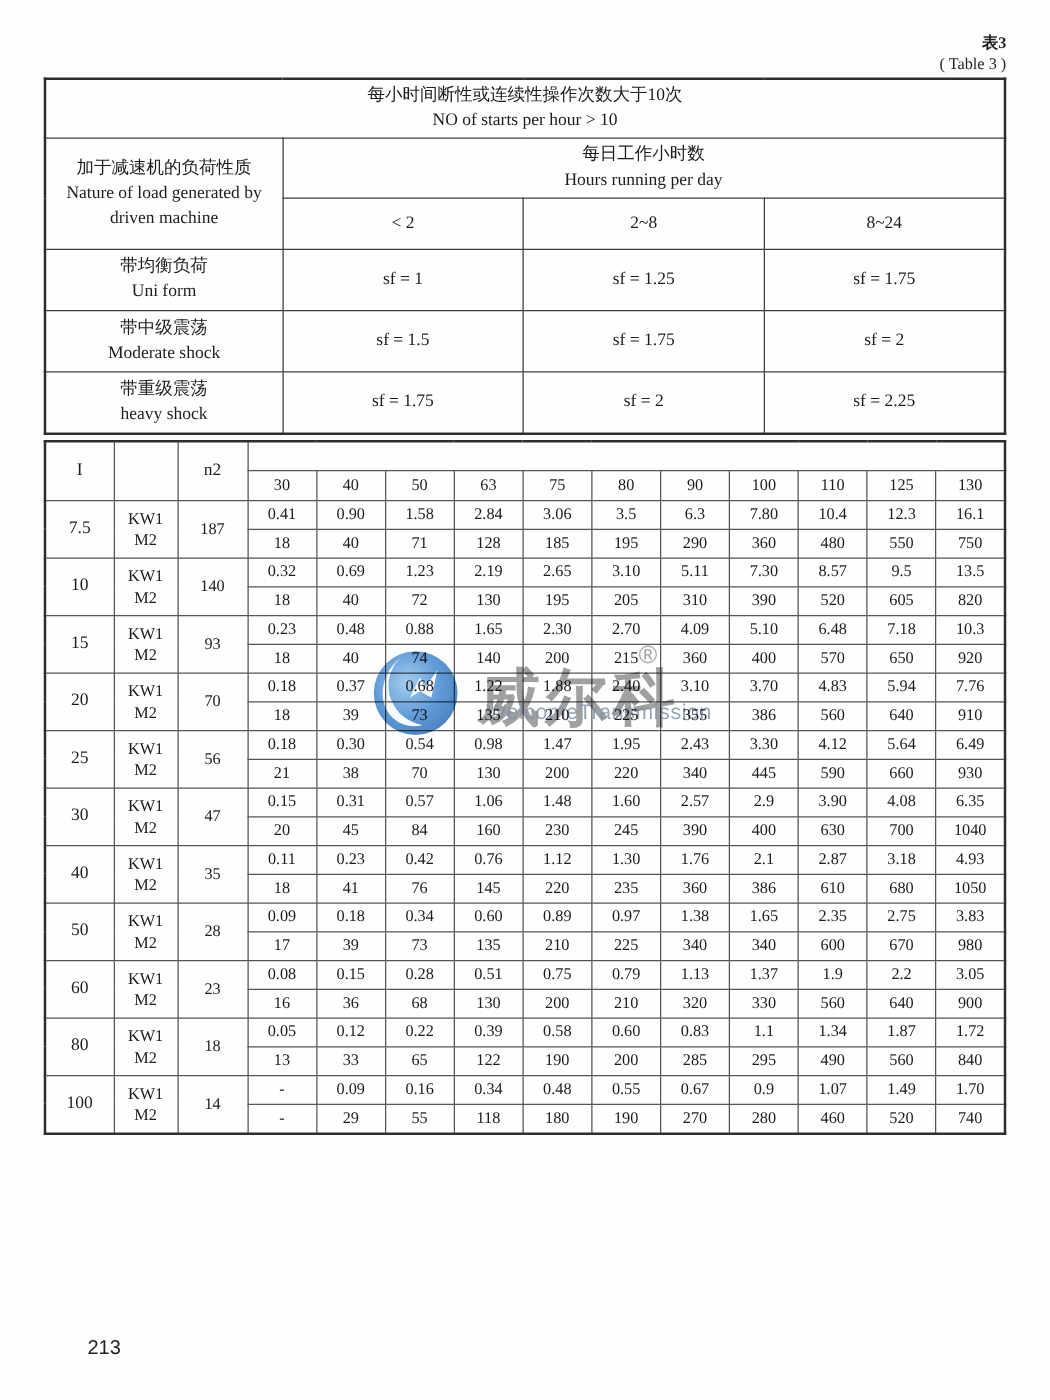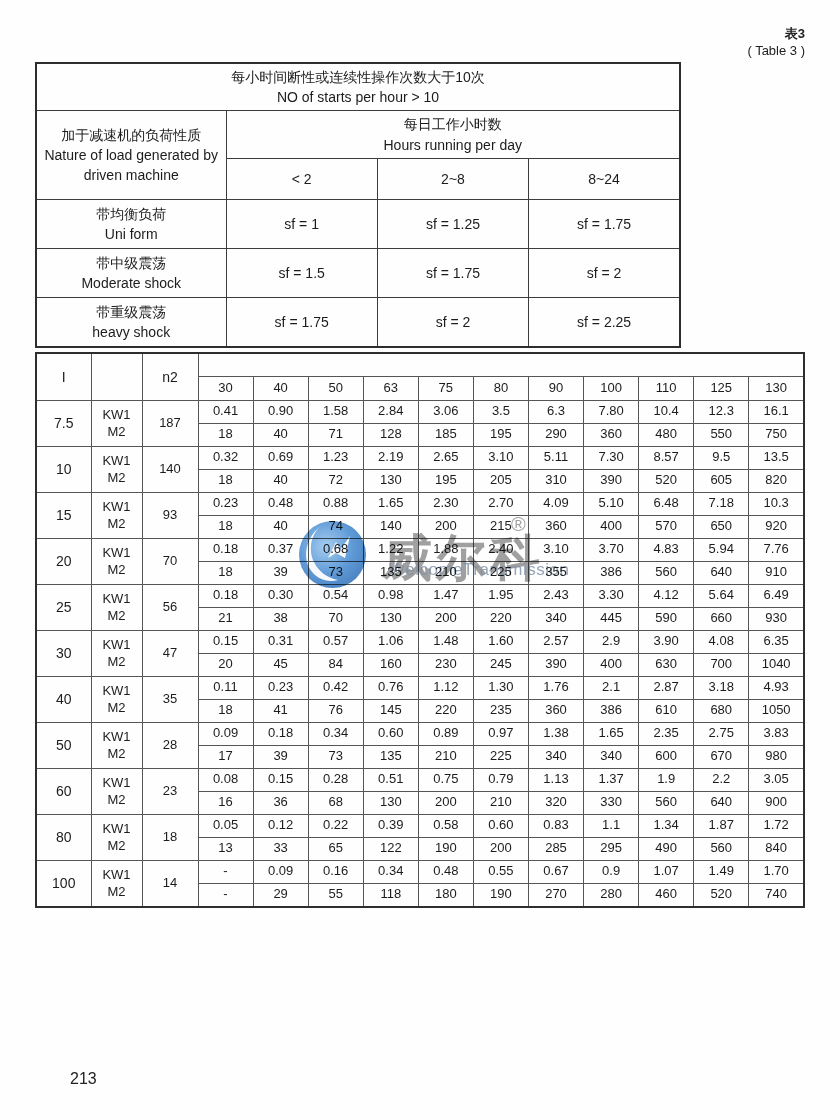--- a/index.html
+++ b/index.html
@@ -5,29 +5,29 @@
   html,body{margin:0;padding:0;}
   body{
     width:840px;height:1120px;
     background:#ffffff;
     font-family:"Liberation Sans","DejaVu Sans",sans-serif;
     color:#1c1c1c;
     position:relative;
     -webkit-font-smoothing:antialiased;
   }
   .page{position:relative;width:840px;height:1120px;overflow:hidden;background:#fefefe;}
-  .content{padding:0 35px;}
+  .content{padding:0 35px;font-family:Liberation Serif, serif;}
 
   
   .tbl-label{ text-align:right; font-size:13px; line-height:1.3; color:#222; }
   .tbl-label .cn{font-weight:bold;}
 
   
   table.t3{
-    width:646px; border-collapse:collapse; table-layout:fixed;
+    width:770px; border-collapse:collapse; table-layout:fixed;
     border:2px solid #2e2e2e; margin-top:2px;
   }
   .t3 td{
     border:1px solid #3c3c3c; text-align:center; vertical-align:middle;
     font-size:14px; line-height:1.45; padding:2px 4px;
   }
   .t3 col.c-nature{width:190px;}
   .t3 .two-line div{white-space:nowrap;}
 
   

